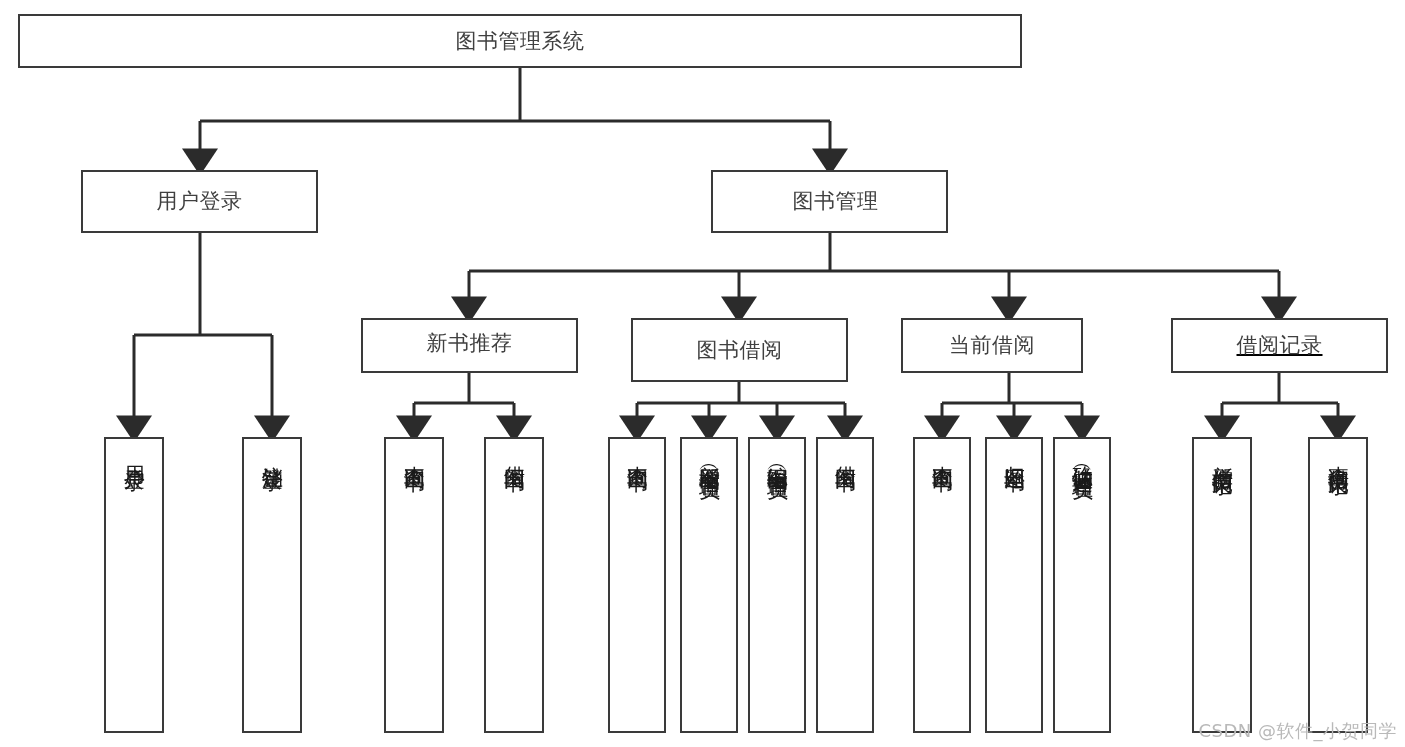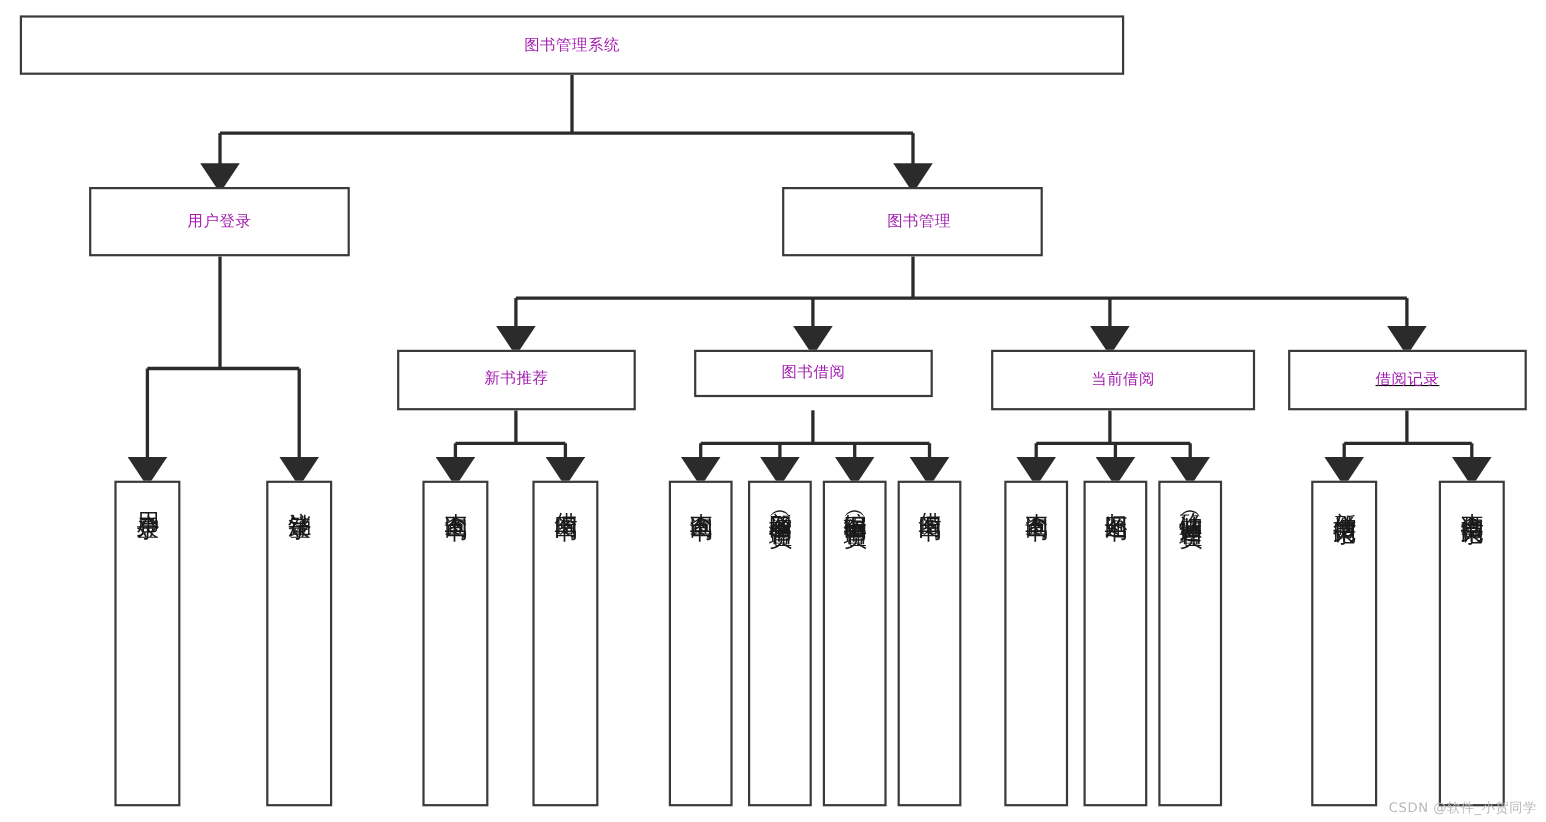--- a/index.html
+++ b/index.html
@@ -26,45 +26,45 @@
     position:absolute;
     box-sizing:border-box;
     border:2.5px solid #3a3a3a;
     background:#ffffff;
     display:flex;
     align-items:center;
     justify-content:center;
     text-align:center;
   }
   .node .label{
-    font-size:14px;
+    font-size:21px;
     line-height:1.15;
     letter-spacing:0.5px;
-    color:#a21caf;
+    color:#404040;
     white-space:nowrap;
   }
   .node.vertical{
     align-items:flex-start;
     justify-content:center;
     padding-top:10px;
   }
   .node.vertical .label{
     writing-mode:vertical-rl;
     text-orientation:upright;
     font-size:21px;
     line-height:1.38;
     letter-spacing:2px;
     white-space:nowrap;
     color:#1a1a1a;
   }
   #watermark{
     position:absolute;
     right:8px;
     bottom:4px;
-    font-size:12px;
+    font-size:18px;
     color:#b9b9b9;
     letter-spacing:0.5px;
     user-select:none;
     white-space:nowrap;
   }
 </style>
 </head>
 <body>
 
 <div id="stage">
@@ -129,24 +129,24 @@
   <div class="node" style="left:81px;top:170px;width:237px;height:63px;">
     <span class="label">用户登录</span>
   </div>
   <div class="node" style="left:711px;top:170px;width:237px;height:63px;padding-left:12px;">
     <span class="label">图书管理</span>
   </div>
 
   <div class="node" style="left:361px;top:318px;width:217px;height:55px;font-family:Liberation Mono, monospace;">
     <span class="label">新书推荐</span>
   </div>
-  <div class="node" style="left:631px;top:318px;width:217px;height:43px;">
+  <div class="node" style="left:631px;top:318px;width:217px;height:64px;">
     <span class="label">图书借阅</span>
   </div>
-  <div class="node" style="left:901px;top:318px;width:240px;height:55px;text-align:center;">
+  <div class="node" style="left:901px;top:318px;width:182px;height:55px;text-align:center;">
     <span class="label">当前借阅</span>
   </div>
   <div class="node" style="left:1171px;top:318px;width:217px;height:55px;text-decoration:underline;">
     <span class="label">借阅记录</span>
   </div>
 
   <div class="node vertical" style="left:104px;top:437px;width:60px;height:296px;">
     <span class="label">用户登录</span>
   </div>
   <div class="node vertical" style="left:242px;top:437px;width:60px;height:296px;">

